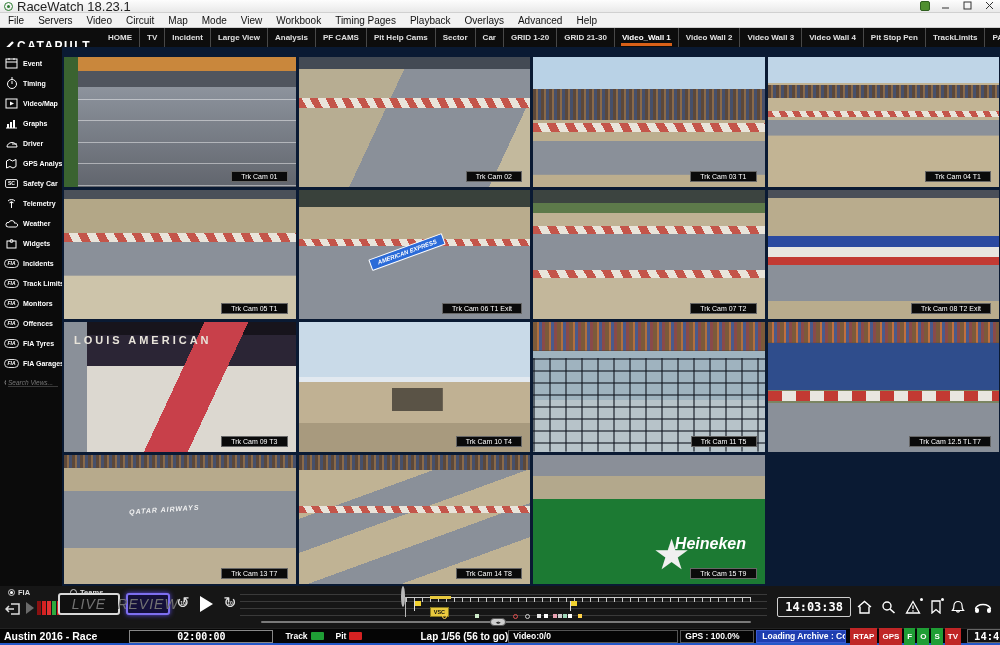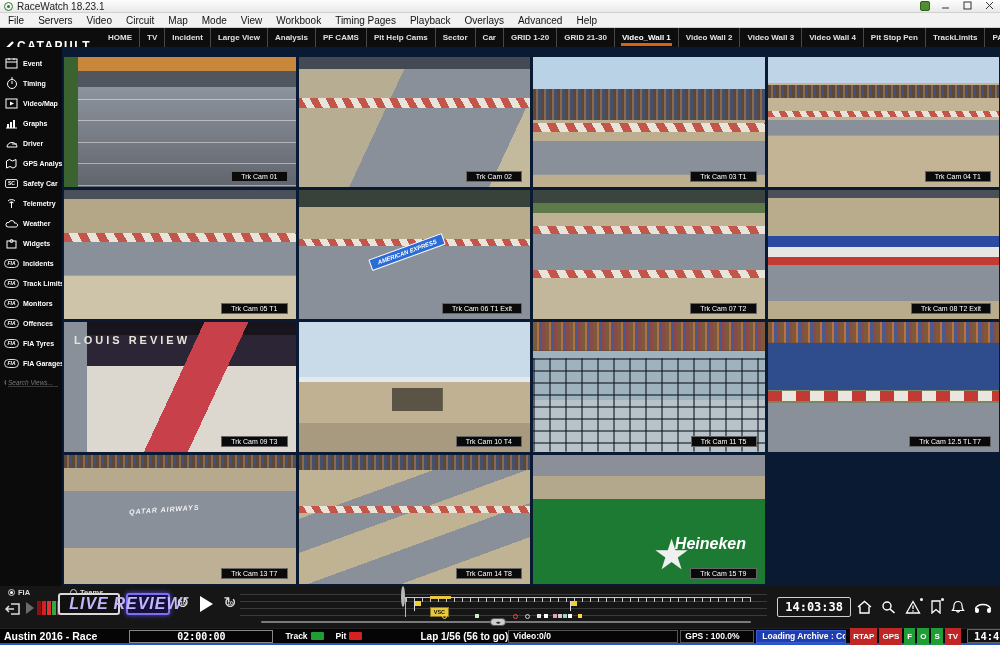--- a/index.html
+++ b/index.html
@@ -3,21 +3,21 @@
 <meta charset="utf-8">
 <style>
   *{box-sizing:border-box;margin:0;padding:0;font-family:"Liberation Sans",sans-serif;}
   html,body{width:1000px;height:645px;overflow:hidden;background:#000;}
   #app{position:relative;width:1000px;height:645px;background:#000;border-bottom:2px solid #2458c8;}
 
   
   .titlebar{height:13px;background:linear-gradient(#fdfdfd,#e9e9e9);display:flex;align-items:center;padding:0 4px;border-bottom:1px solid #d0d0d0;}
   .titlebar .appicon{width:9px;height:9px;border:1px solid #2e7d32;border-radius:50%;margin-right:4px;position:relative;}
   .titlebar .appicon::after{content:"";position:absolute;left:2px;top:2px;width:3px;height:3px;background:#2e7d32;border-radius:50%;}
-  .titlebar .title{font-size:10px;color:#222;text-align:right;}
+  .titlebar .title{font-size:13px;color:#222;text-align:right;}
   .winctl{margin-left:auto;display:flex;align-items:center;gap:10px;}
   .green-sq{width:10px;height:10px;background:#4f8f2f;border:1px solid #2f5f1f;border-radius:2px;}
   .wbtn{width:12px;height:10px;position:relative;cursor:pointer;}
   .wbtn svg{position:absolute;inset:0;}
 
   
   .menubar{height:15px;background:#f2f2f2;display:flex;align-items:center;gap:14px;padding:0 8px;border-bottom:1px solid #cfcfcf;}
   .menubar span{font-size:10px;color:#111;cursor:default;}
 
   
@@ -131,21 +131,21 @@
   .leftcluster{position:relative;width:234px;flex:none;}
   .radios{position:absolute;top:2px;left:6px;display:flex;gap:40px;}
   .radio{display:flex;align-items:center;gap:3px;cursor:pointer;}
   .radio .rdot{width:7px;height:7px;border:1px solid #ccc;border-radius:50%;position:relative;}
   .radio.sel .rdot::after{content:"";position:absolute;inset:1px;background:#fff;border-radius:50%;}
   .radio .rlbl{color:#ddd;font-size:7.5px;font-weight:bold;}
   .exit-ic{position:absolute;left:3px;top:16px;}
   .levelbars{position:absolute;left:24px;top:15px;display:flex;align-items:center;gap:1px;}
   .cone{width:0;height:0;border-top:6px solid transparent;border-bottom:6px solid transparent;border-left:8px solid #6a6a6a;margin-right:2px;}
   .lb{width:4px;height:14px;}
-  .btn-live,.btn-review{position:absolute;top:7px;height:22px;display:flex;align-items:center;justify-content:center;font-style:italic;font-weight:bold;font-size:16px;color:#c4b5fd;background:#101010;cursor:pointer;letter-spacing:1px;}
+  .btn-live,.btn-review{position:absolute;top:7px;height:22px;display:flex;align-items:center;justify-content:center;font-style:italic;font-weight:normal;font-size:14px;color:#737373;background:#101010;cursor:pointer;letter-spacing:1px;}
   .btn-live{left:56px;width:62px;border:2px solid #d8d8d8;border-radius:3px;}
   .btn-review{left:124px;width:44px;border:2px solid #7d6ff0;border-radius:3px;box-shadow:0 0 5px #5a4ae0;background:#14103a;}
   .transport{position:absolute;left:170px;top:8px;display:flex;align-items:center;gap:8px;left:172px;}
   .skip{position:relative;width:18px;height:18px;cursor:pointer;}
   .skip .arr{color:#e0e0e0;font-size:16px;line-height:18px;display:block;text-align:center;}
   .skip .n{position:absolute;left:0;right:0;top:6px;text-align:center;font-size:5px;font-weight:bold;color:#e0e0e0;}
   .play{width:0;height:0;border-top:8px solid transparent;border-bottom:8px solid transparent;border-left:13px solid #fff;margin-top:1px;cursor:pointer;}
 
   .timeline{flex:1;position:relative;margin:2px 4px;cursor:pointer;}
   .hline{position:absolute;left:0;right:0;height:1px;background:#3a3a3a;}
@@ -420,21 +420,21 @@
         <span class="ov ov-amex">AMERICAN EXPRESS</span>
         <span class="camlabel">Trk Cam 06 T1 Exit</span>
       </div>
       <div class="cam s7">
           <span class="camlabel">Trk Cam 07 T2</span>
         </div>
       <div class="cam s8">
           <span class="camlabel">Trk Cam 08 T2 Exit</span>
         </div>
       <div class="cam s9">
-        <span class="ov ov-lv">LOUIS REVIEW</span>
+        <span class="ov ov-lv">LOUIS AMERICAN</span>
         <span class="camlabel">Trk Cam 09 T3</span>
       </div>
       <div class="cam s10">
           <span class="camlabel">Trk Cam 10 T4</span>
         </div>
       <div class="cam s11">
           <span class="camlabel">Trk Cam 11 T5</span>
         </div>
       <div class="cam s13">
           <span class="camlabel">Trk Cam 12.5 TL T7</span>

